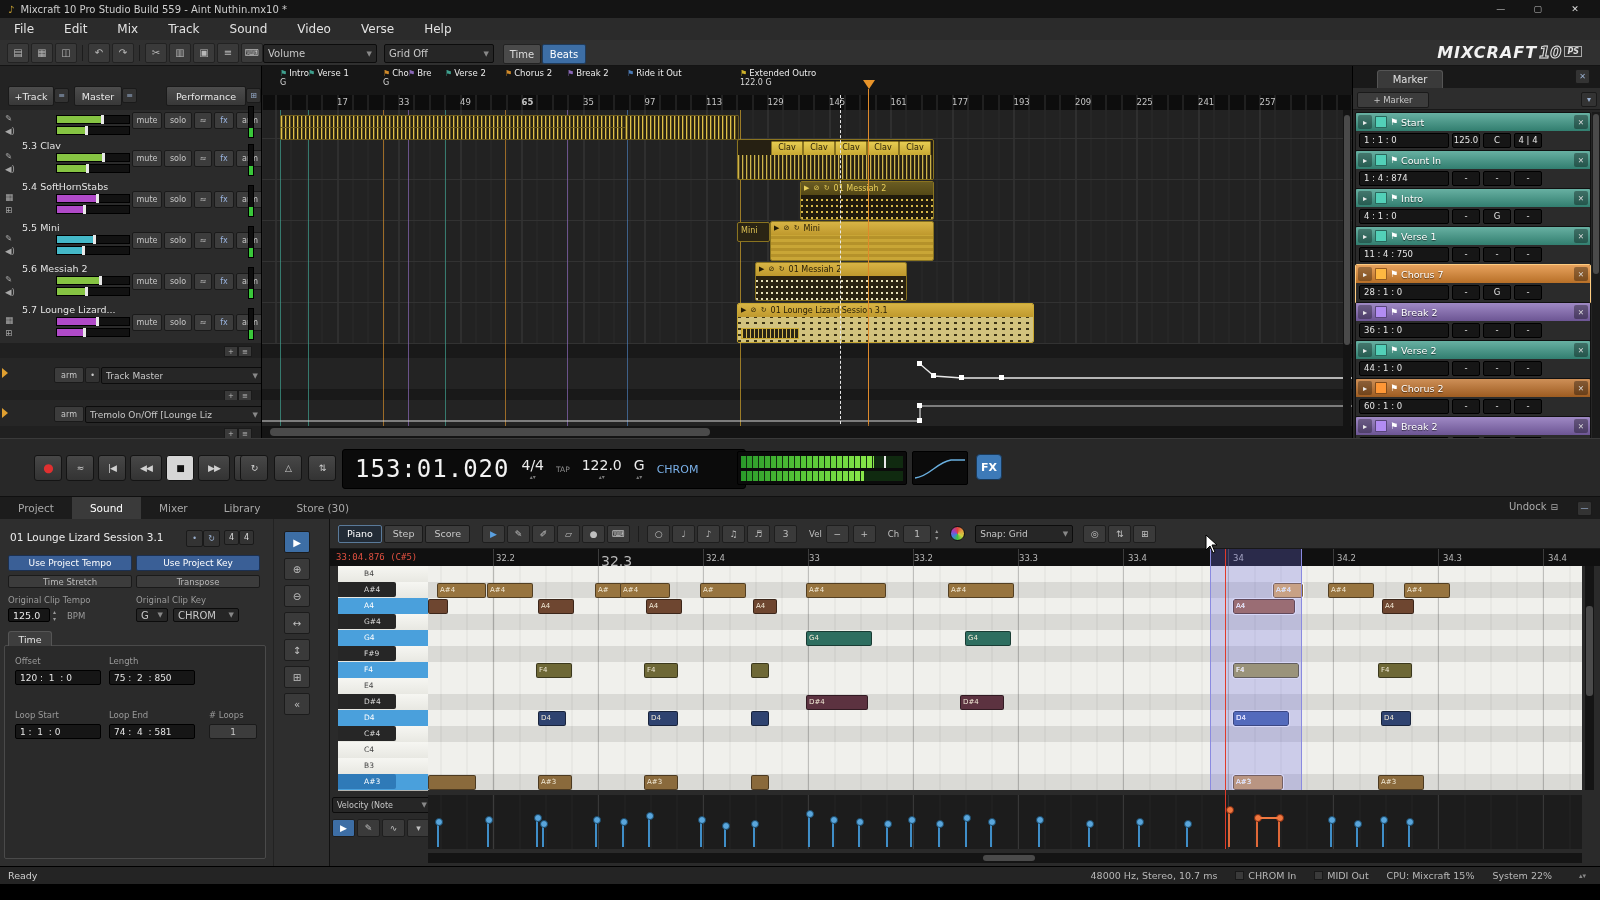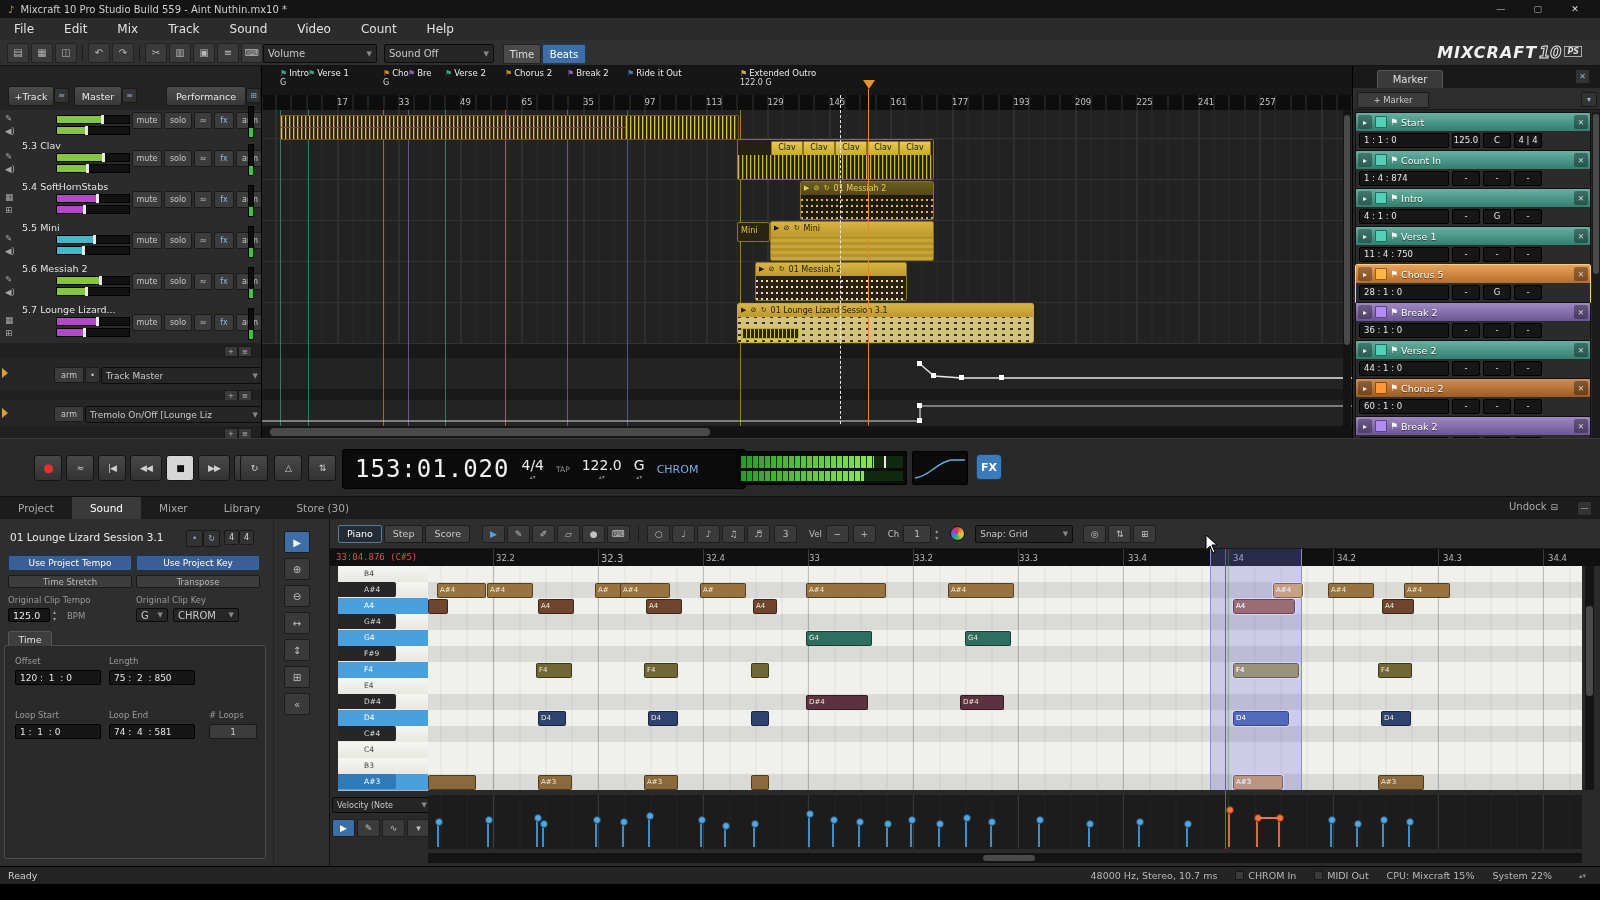--- a/index.html
+++ b/index.html
@@ -133,21 +133,21 @@
 </div>
 
 <div class="abs" id="menubar" style="left:0;top:18px;width:1600px;height:22px;background:#2b2b2b;display:flex;gap:28px;align-items:center;padding-left:14px;">
   <div id="menu-items" style="display:flex;gap:30px;">
       <div class="menu-item">File</div>
       <div class="menu-item">Edit</div>
       <div class="menu-item">Mix</div>
       <div class="menu-item">Track</div>
       <div class="menu-item">Sound</div>
       <div class="menu-item">Video</div>
-      <div class="menu-item">Count</div>
+      <div class="menu-item">Verse</div>
       <div class="menu-item">Help</div>
     </div>
 </div>
 
 <div class="abs" id="toolbar" style="left:0;top:40px;width:1600px;height:26px;background:#303030;border-bottom:1px solid #141414;display:flex;align-items:center;padding-left:6px;">
   <div id="tb-icons" style="display:flex;align-items:center;">
       <div class="tbico">▤</div>
       <div class="tbico">▦</div>
       <div class="tbico">◫</div>
       <div class="sep-v"></div>
@@ -158,21 +158,21 @@
       <div class="tbico">▥</div>
       <div class="tbico">▣</div>
       <div class="tbico">≡</div>
       <div class="tbico">⌨</div>
     </div>
   <div class="ddown" style="position:absolute;left:263px;top:4px;width:104px;height:17px;">
     <span>Volume</span>
       <span class="caret">▼</span>
   </div>
   <div class="ddown" style="position:absolute;left:384px;top:4px;width:100px;height:17px;">
-    <span>Sound Off</span>
+    <span>Grid Off</span>
       <span class="caret">▼</span>
   </div>
   <div class="tbtn" style="position:absolute;left:503px;top:4px;width:36px;background:#4a4a4a;border:1px solid #222;color:#ddd;">Time</div>
   <div class="tbtn" style="position:absolute;left:542px;top:4px;width:42px;background:#3d6ea5;border:1px solid #1e3a5a;color:#fff;">Beats</div>
   <div id="logo">
     <span id="logo-main">MIXCRAFT</span><span id="logo-num">10</span><span id="logo-ps">PS</span>
   </div>
 </div>
 
 <div class="abs" id="trackpanel" style="left:0;top:66px;width:262px;height:372px;background:#232323;border-right:1px solid #000;overflow:hidden;">
@@ -368,21 +368,21 @@
       <div class="flag" style="left: 243px;"><span><span class="fg" style="color: rgb(208, 138, 42);">⚑</span><span>Chorus 2</span></span></div>
       <div class="flag" style="left: 305px;"><span><span class="fg" style="color: rgb(138, 104, 184);">⚑</span><span>Break 2</span></span></div>
       <div class="flag" style="left: 365px;"><span><span class="fg" style="color: rgb(74, 122, 181);">⚑</span><span>Ride it Out</span></span></div>
       <div class="flag" style="left: 478px;"><span><span class="fg" style="color: rgb(208, 178, 42);">⚑</span><span>Extended Outro</span></span><span class="flag-sub">122.0 G</span></div>
     </div>
   <div class="abs" id="ruler-nums" style="left:0;top:29px;width:1090px;height:15px;background:#0d0d0d;
               background-image:repeating-linear-gradient(90deg,#343434 0 1px,transparent 1px 15.375px);background-position-x:13.5px;">
       <div class="rnum" style="left: 75px;">17</div>
       <div class="rnum" style="left: 136.5px;">33</div>
       <div class="rnum" style="left: 198px;">49</div>
-      <div class="rnum" style="left: 259.5px;">65</div>
+      <div class="rnum" style="left: 259.5px; font-weight: bold;">65</div>
       <div class="rnum" style="left: 321px;">35</div>
       <div class="rnum" style="left: 382.5px;">97</div>
       <div class="rnum" style="left: 444px;">113</div>
       <div class="rnum" style="left: 505.5px;">129</div>
       <div class="rnum" style="left: 567px;">145</div>
       <div class="rnum" style="left: 628.5px;">161</div>
       <div class="rnum" style="left: 690px;">177</div>
       <div class="rnum" style="left: 751.5px;">193</div>
       <div class="rnum" style="left: 813px;">209</div>
       <div class="rnum" style="left: 874.5px;">225</div>
@@ -562,21 +562,21 @@
           <div class="mk-f inset2">-</div>
           <div class="mk-f inset2">-</div>
           <div class="mk-f inset2">-</div>
         </div>
       </div>
       <div class="mk-item mk-sel" style="top: 198px;">
         <div class="mk-name" style="background: linear-gradient(rgba(255, 255, 255, 0.22), rgba(0, 0, 0, 0.18)), rgb(224, 136, 48);">
           <div class="mk-chev">▸</div>
           <div class="mk-swatch" style="background: rgb(224, 136, 48); filter: brightness(1.35);"></div>
           <div class="mk-flag">⚑</div>
-          <div class="mk-label">Chorus 5</div>
+          <div class="mk-label">Chorus 7</div>
           <div class="mk-close">✕</div>
         </div>
         <div class="mk-vals">
           <div class="mk-pos inset2">28 : 1 : 0</div>
           <div class="mk-f inset2">-</div>
           <div class="mk-f inset2">G</div>
           <div class="mk-f inset2">-</div>
         </div>
       </div>
       <div class="mk-item" style="top: 236px;">
@@ -805,21 +805,21 @@
         <div class="prbtn">⊞</div>
       </div>
   </div>
 
   <div class="abs" id="pr-ruler" style="left:0;top:30px;width:1270px;height:17px;background:#101010;">
     <span class="abs" style="left:6px;top:3px;font-size:9px;color:#e05040;font-family:'DejaVu Sans Mono',monospace;">33:04.876 (C#5)</span>
     <div class="abs" id="pr-ruler-grid" style="left:98px;top:0;width:1154px;height:17px;
          background-image:repeating-linear-gradient(90deg,#3c3c3c 0 1px,transparent 1px 105px);background-position-x:65px;"></div>
     <div id="pr-ruler-labels">
         <div class="abs" style="left: 166px; top: 4px; font-size: 8.5px; color: rgb(184, 184, 184);">32.2</div>
-        <div class="abs" style="left: 271px; top: 4px; font-size: 10px; color: rgb(184, 184, 184);">32.3</div>
+        <div class="abs" style="left: 271px; top: 4px; font-size: 14px; color: rgb(184, 184, 184);">32.3</div>
         <div class="abs" style="left: 376px; top: 4px; font-size: 8.5px; color: rgb(184, 184, 184);">32.4</div>
         <div class="abs" style="left: 479px; top: 4px; font-size: 8.5px; color: rgb(184, 184, 184);">33</div>
         <div class="abs" style="left: 584px; top: 4px; font-size: 8.5px; color: rgb(184, 184, 184);">33.2</div>
         <div class="abs" style="left: 689px; top: 4px; font-size: 8.5px; color: rgb(184, 184, 184);">33.3</div>
         <div class="abs" style="left: 798px; top: 4px; font-size: 8.5px; color: rgb(184, 184, 184);">33.4</div>
         <div class="abs" style="left: 903px; top: 4px; font-size: 8.5px; color: rgb(184, 184, 184);">34</div>
         <div class="abs" style="left: 1007px; top: 4px; font-size: 8.5px; color: rgb(184, 184, 184);">34.2</div>
         <div class="abs" style="left: 1113px; top: 4px; font-size: 8.5px; color: rgb(184, 184, 184);">34.3</div>
         <div class="abs" style="left: 1218px; top: 4px; font-size: 8.5px; color: rgb(184, 184, 184);">34.4</div>
       </div>

